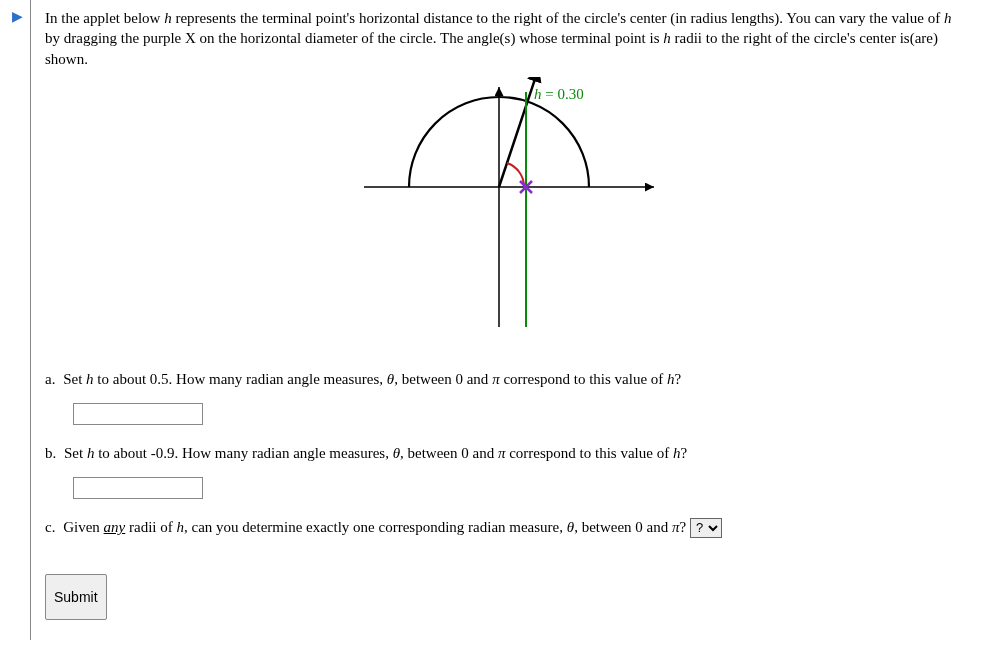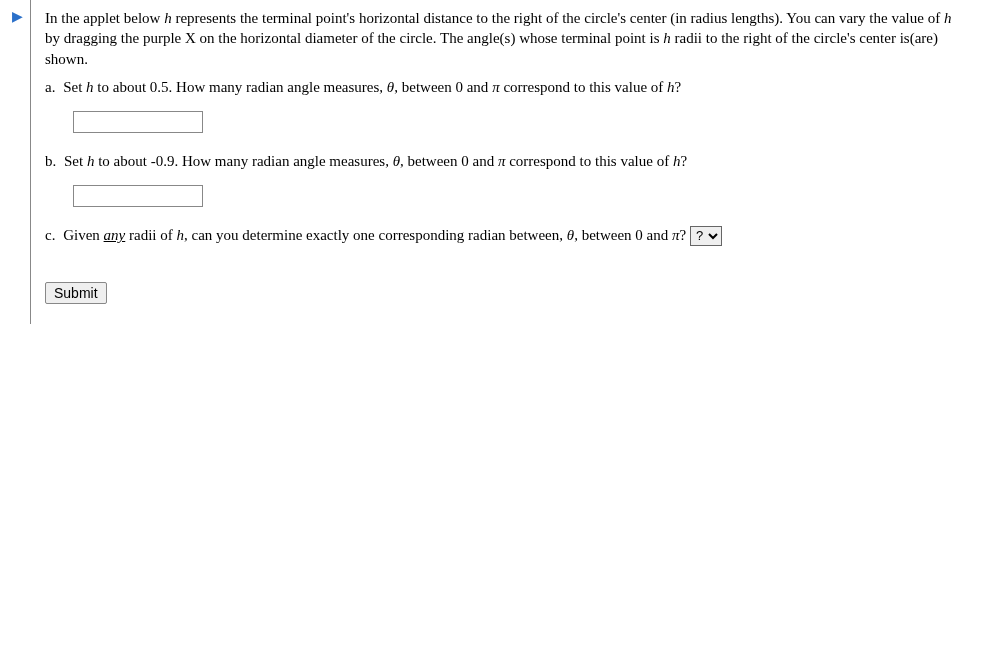--- a/index.html
+++ b/index.html
@@ -58,21 +58,21 @@
       border: 1px solid #666;
       font-size: 13px;
       padding: 0 1px;
       background: #efefef;
       height: 20px;
       vertical-align: baseline;
     }
     .submit-btn {
       margin-top: 18px;
       font-size: 14px;
-      padding: 2px 8px;
+      padding: 14px 8px;
       background: #efefef;
       border: 1px solid #888;
       border-radius: 2px;
       font-family: Arial, sans-serif;
       cursor: pointer;
     }
     .var { font-style: italic; }
     .theta { font-style: italic; }
     .pi { font-style: italic; }
     .any { font-style: italic; text-decoration: underline; }
@@ -83,35 +83,66 @@
 <div class="container">
   <div class="arrow-col">
     <span class="arrow">▶</span>
   </div>
   <div class="main">
 
     <div class="intro">
       <span>In the applet below </span><span class="var">h</span><span> represents the terminal point's horizontal distance to the right of the circle's center (in radius lengths). You can vary the value of </span><span class="var">h</span><span> by dragging the purple X on the horizontal diameter of the circle. The angle(s) whose terminal point is </span><span class="var">h</span><span> radii to the right of the circle's center is(are) shown.</span>
     </div>
 
+    <div class="applet">
+      <svg width="360" height="260" viewBox="0 0 360 260">
+
+        <defs>
+          <marker id="arrowhead" markerWidth="8" markerHeight="8" refX="6" refY="3" orient="auto">
+            <path d="M0,0 L6,3 L0,6 Z" fill="#000"></path>
+          </marker>
+        </defs>
+
+        <line x1="40" y1="110" x2="330" y2="110" stroke="#000" stroke-width="1.5" marker-end="url(#arrowhead)"></line>
+
+        <line x1="175" y1="250" x2="175" y2="10" stroke="#000" stroke-width="1.5" marker-end="url(#arrowhead)"></line>
+
+        <path d="M 265 110 A 90 90 0 0 0 85 110" fill="none" stroke="#000" stroke-width="2.2"></path>
+
+        <line x1="175" y1="110" x2="215" y2="-10" stroke="#000" stroke-width="2.5" marker-end="url(#arrowhead)"></line>
+
+        <path d="M 200 110 A 25 25 0 0 0 183 86" fill="none" stroke="#c21f1f" stroke-width="2"></path>
+
+        <line x1="202" y1="15" x2="202" y2="250" stroke="#0a8a0a" stroke-width="2"></line>
+
+        <g>
+          <line x1="196" y1="104" x2="208" y2="116" stroke="#8a2bd1" stroke-width="2.5"></line>
+          <line x1="196" y1="116" x2="208" y2="104" stroke="#8a2bd1" stroke-width="2.5"></line>
+        </g>
+
+        <text x="210" y="22" font-family="Georgia" font-size="15" fill="#0a8a0a">
+          <tspan font-style="italic">h</tspan><tspan> = 0.30</tspan>
+        </text>
+      </svg>
+    </div>
 
     <div class="q-block">
       <span class="q-letter">a.</span><span> Set </span><span class="var">h</span><span> to about 0.5. How many radian angle measures, </span><span class="theta">θ</span><span>, between 0 and </span><span class="pi">π</span><span> correspond to this value of </span><span class="var">h</span><span>?</span>
       <br>
       <input type="text" class="text-input" style="">
     </div>
 
     <div class="q-block">
       <span class="q-letter">b.</span><span> Set </span><span class="var">h</span><span> to about -0.9. How many radian angle measures, </span><span class="theta">θ</span><span>, between 0 and </span><span class="pi">π</span><span> correspond to this value of </span><span class="var">h</span><span>?</span>
       <br>
       <input type="text" class="text-input" style="">
     </div>
 
     <div class="q-block">
-      <span class="q-letter">c.</span><span> Given </span><span class="any">any</span><span> radii of </span><span class="var">h</span><span>, can you determine exactly one corresponding radian between, </span><span class="theta">θ</span><span>, between 0 and </span><span class="pi">π</span><span>? </span>
+      <span class="q-letter">c.</span><span> Given </span><span class="any">any</span><span> radii of </span><span class="var">h</span><span>, can you determine exactly one corresponding radian measure, </span><span class="theta">θ</span><span>, between 0 and </span><span class="pi">π</span><span>? </span>
       <select class="select-box">
         <option>?</option>
       </select>
     </div>
 
     <button class="submit-btn">Submit</button>
 
   </div>
 </div>
 

